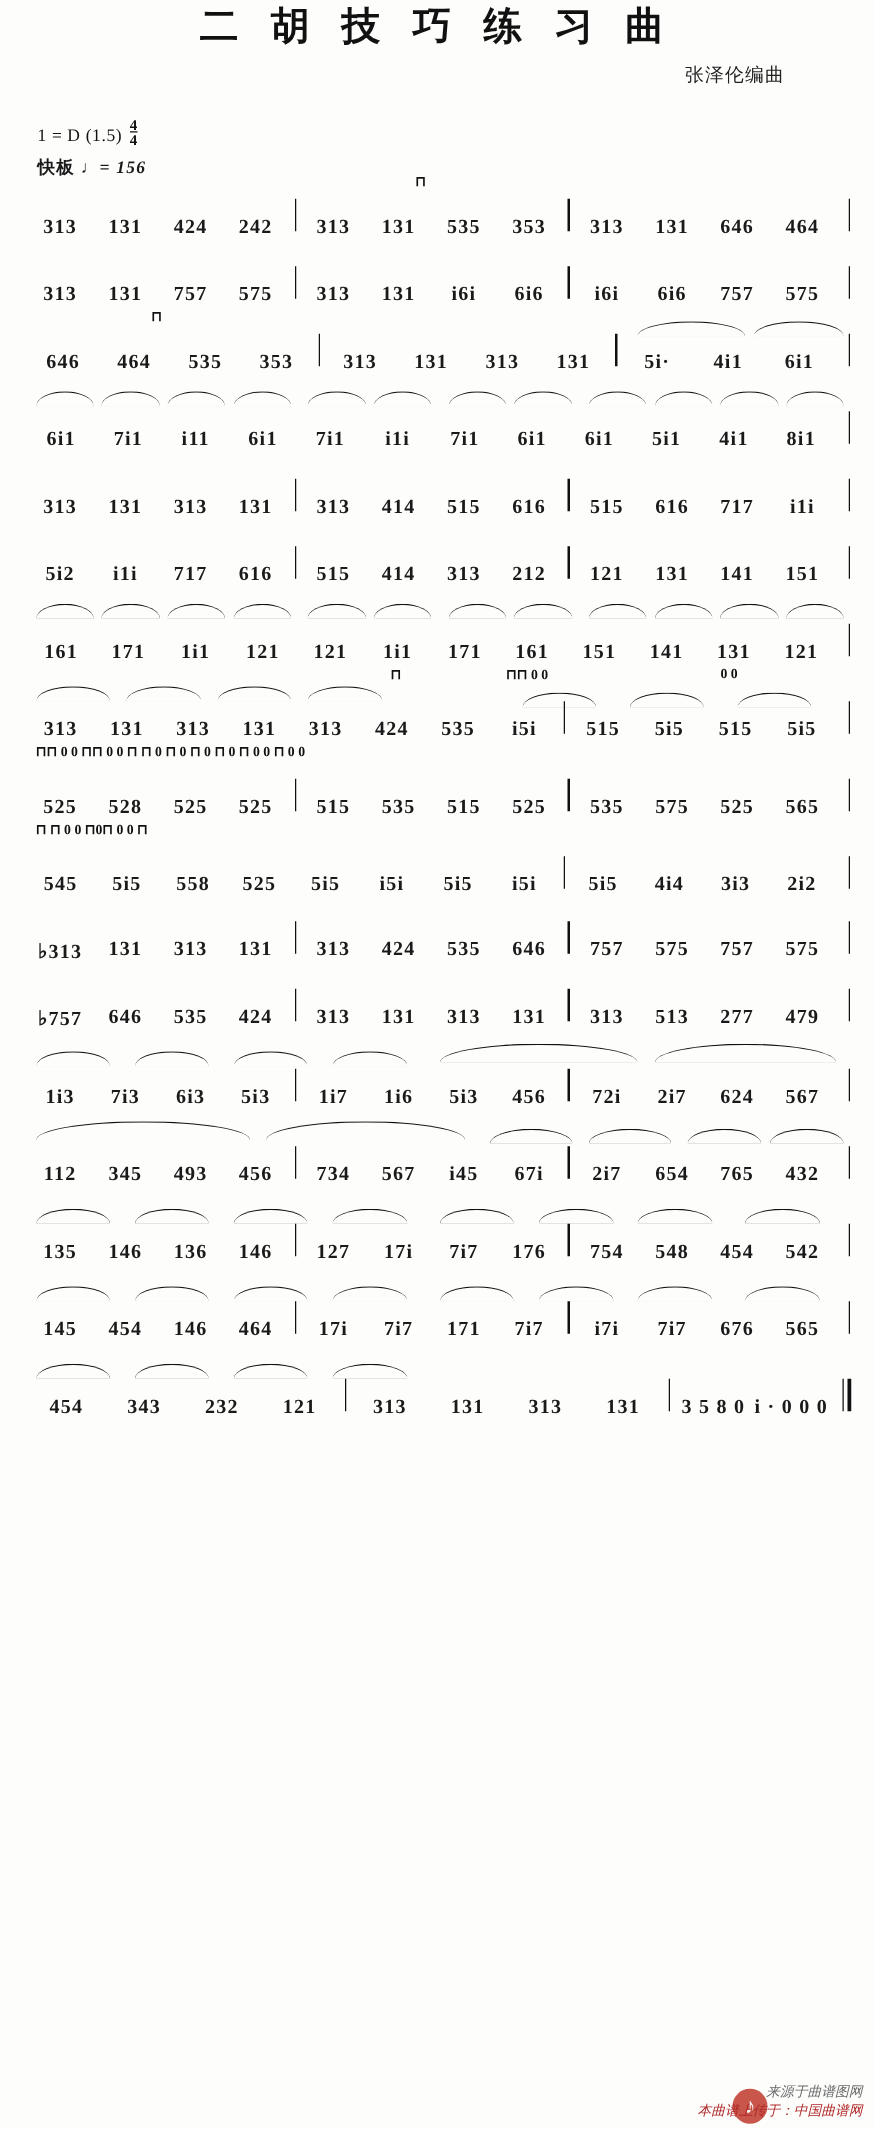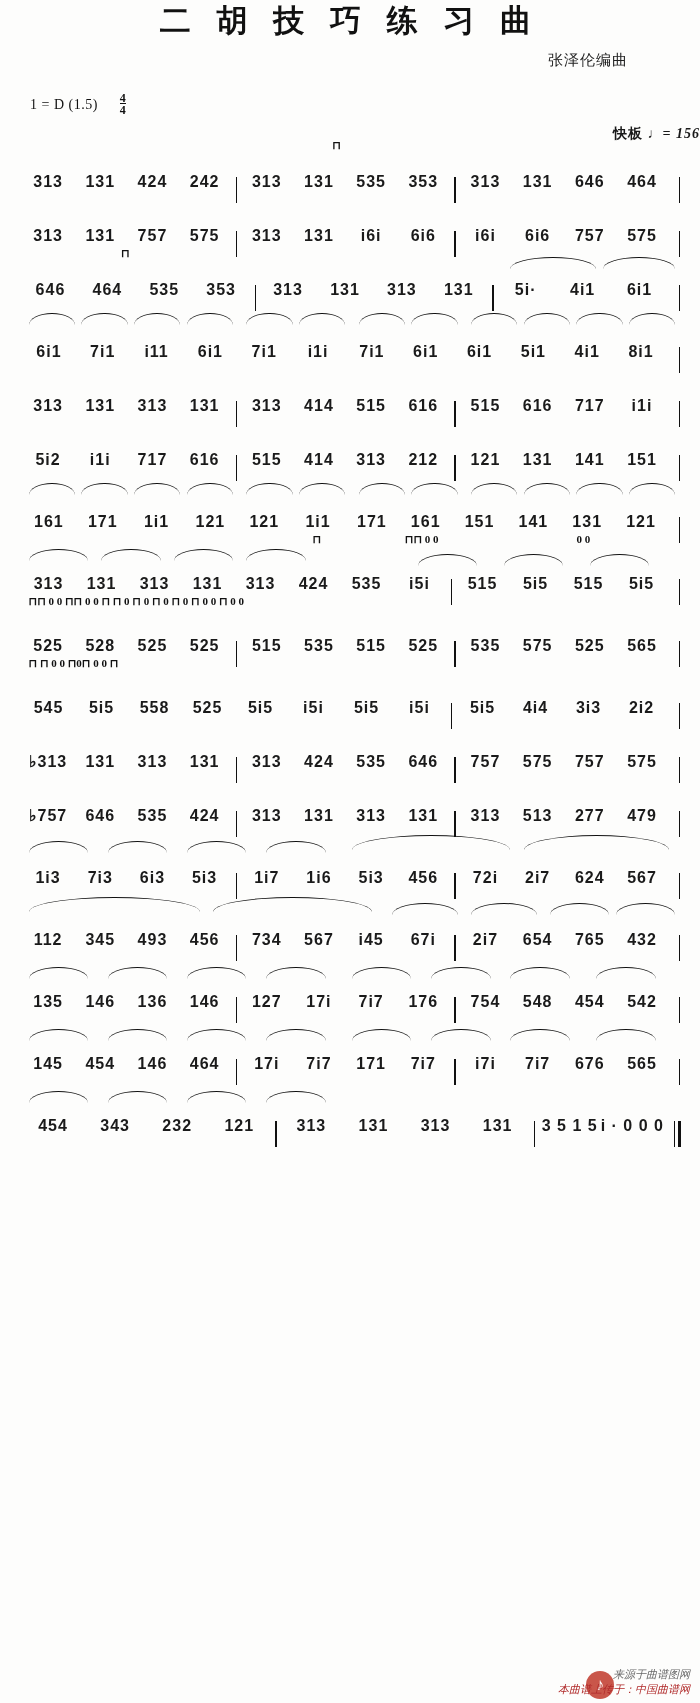--- a/index.html
+++ b/index.html
@@ -46,47 +46,46 @@
     color: #111;
   }
   .meta {
     padding-left: 30px;
     padding-top: 22px;
     font-size: 14px;
     color: #111;
   }
   .meta-row {
     display: flex;
-    align-items: center;
-    gap: 16px;
+    align-items: flex-end;
+    gap: 0;
     height: 26px;
   }
   .keysig {
     font-size: 14px;
     letter-spacing: 0.5px;
   }
   .timesig {
     display: inline-block;
     text-align: center;
     font-weight: bold;
     font-size: 12px;
     line-height: 10px;
     margin-left: 6px;
     position: relative;
     top: -1px;
   }
   .timesig .num { display: block; }
   .timesig .den { display: block; border-top: 1.4px solid #111; padding-top: 1px; }
   .tempo {
-    padding-left: 43px;
+    padding-left: 30px;
     padding-top: 7px;
     font-size: 14px;
     font-weight: bold;
     letter-spacing: 1px;
-    text-align: right;
   }
   .tempo .bpm { font-style: italic; font-weight: bold; }
 
   .dynamics {
     padding-left: 26px;
     font-style: italic;
     font-weight: bold;
     font-size: 16px;
     letter-spacing: 3px;
     height: 18px;
@@ -97,22 +96,21 @@
     margin: 0 18px 0 22px;
     height: 54px;
   }
   .staff.tall { height: 62px; }
 
   .notes {
     position: absolute;
     left: 0; right: 0;
     bottom: 6px;
     display: flex;
-    align-items: flex-end;
-    font-family: Liberation Sans, sans-serif;
+    font-family: Liberation Serif, serif;
     font-weight: bold;
     font-size: 16px;
     letter-spacing: 1px;
   }
   .grp {
     flex: 1 1 0;
     text-align: center;
     position: relative;
     white-space: nowrap;
   }
@@ -697,21 +695,21 @@
       <span class="grp">454</span>
       <span class="grp">343</span>
       <span class="grp">232</span>
       <span class="grp">121</span>
       <span class="bar"></span>
       <span class="grp">313</span>
       <span class="grp">131</span>
       <span class="grp">313</span>
       <span class="grp">131</span>
       <span class="bar"></span>
-      <span class="grp">3 5 1 5</span>
+      <span class="grp">3 5 8 0</span>
       <span class="grp">i · 0 0 0</span>
       <span class="finalbar"></span>
     </div>
   </div>
 
   <div class="watermark">♪</div>
   <div class="footer">
     <div>来源于曲谱图网</div>
     <div class="f2">本曲谱上传于：中国曲谱网</div>
   </div>

